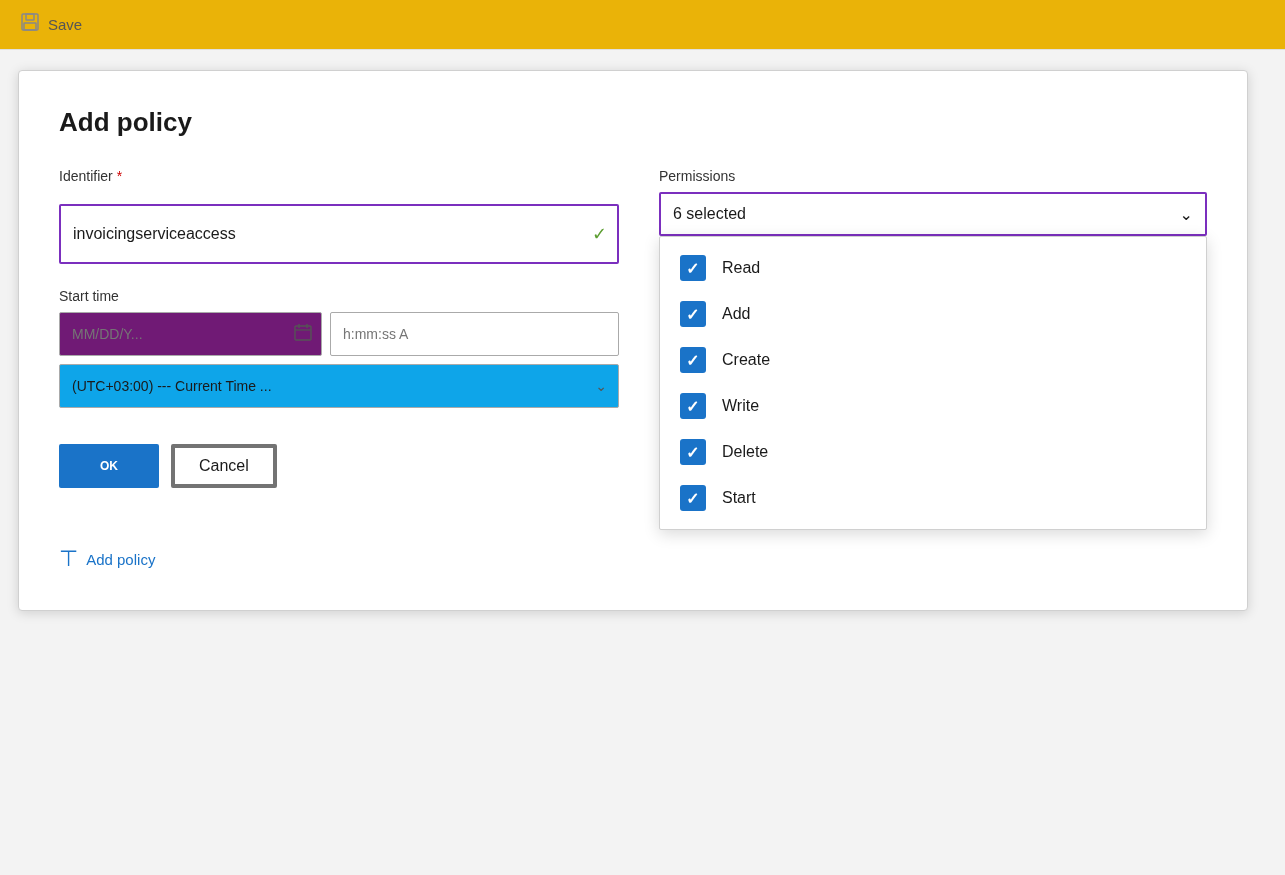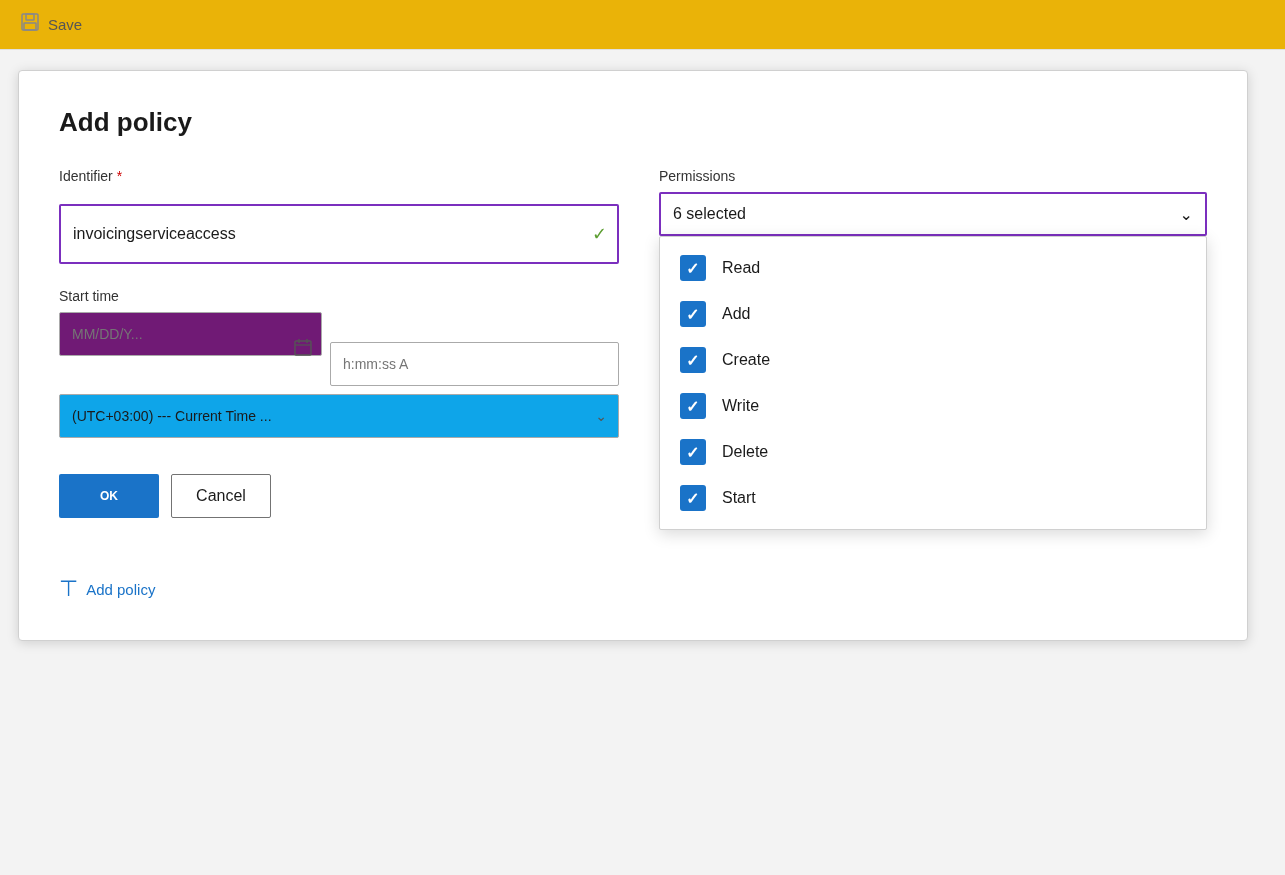--- a/index.html
+++ b/index.html
@@ -159,21 +159,20 @@
     .time-input {
       flex: 1;
       height: 44px;
       border: 1px solid #aaa;
       border-radius: 2px;
       padding: 0 12px;
       font-size: 14px;
       color: #999;
       outline: none;
       background: #fff;
-      margin-top: 30px;
     }
 
     .timezone-select {
       width: 100%;
       height: 44px;
       border: 1px solid #aaa;
       border-radius: 2px;
       padding: 0 40px 0 12px;
       font-size: 14px;
       color: #1a1a1a;
@@ -213,21 +212,21 @@
       height: 44px;
       font-size: 12px;
       font-weight: 600;
       cursor: pointer;
       min-width: 100px;
     }
 
     .btn-cancel {
       background: #fff;
       color: #1a1a1a;
-      border: 1px solid #737373;
+      border: 4px solid #737373;
       border-radius: 2px;
       padding: 0 24px;
       height: 44px;
       font-size: 16px;
       cursor: pointer;
       min-width: 100px;
     }
 
     
     .add-policy-link {

